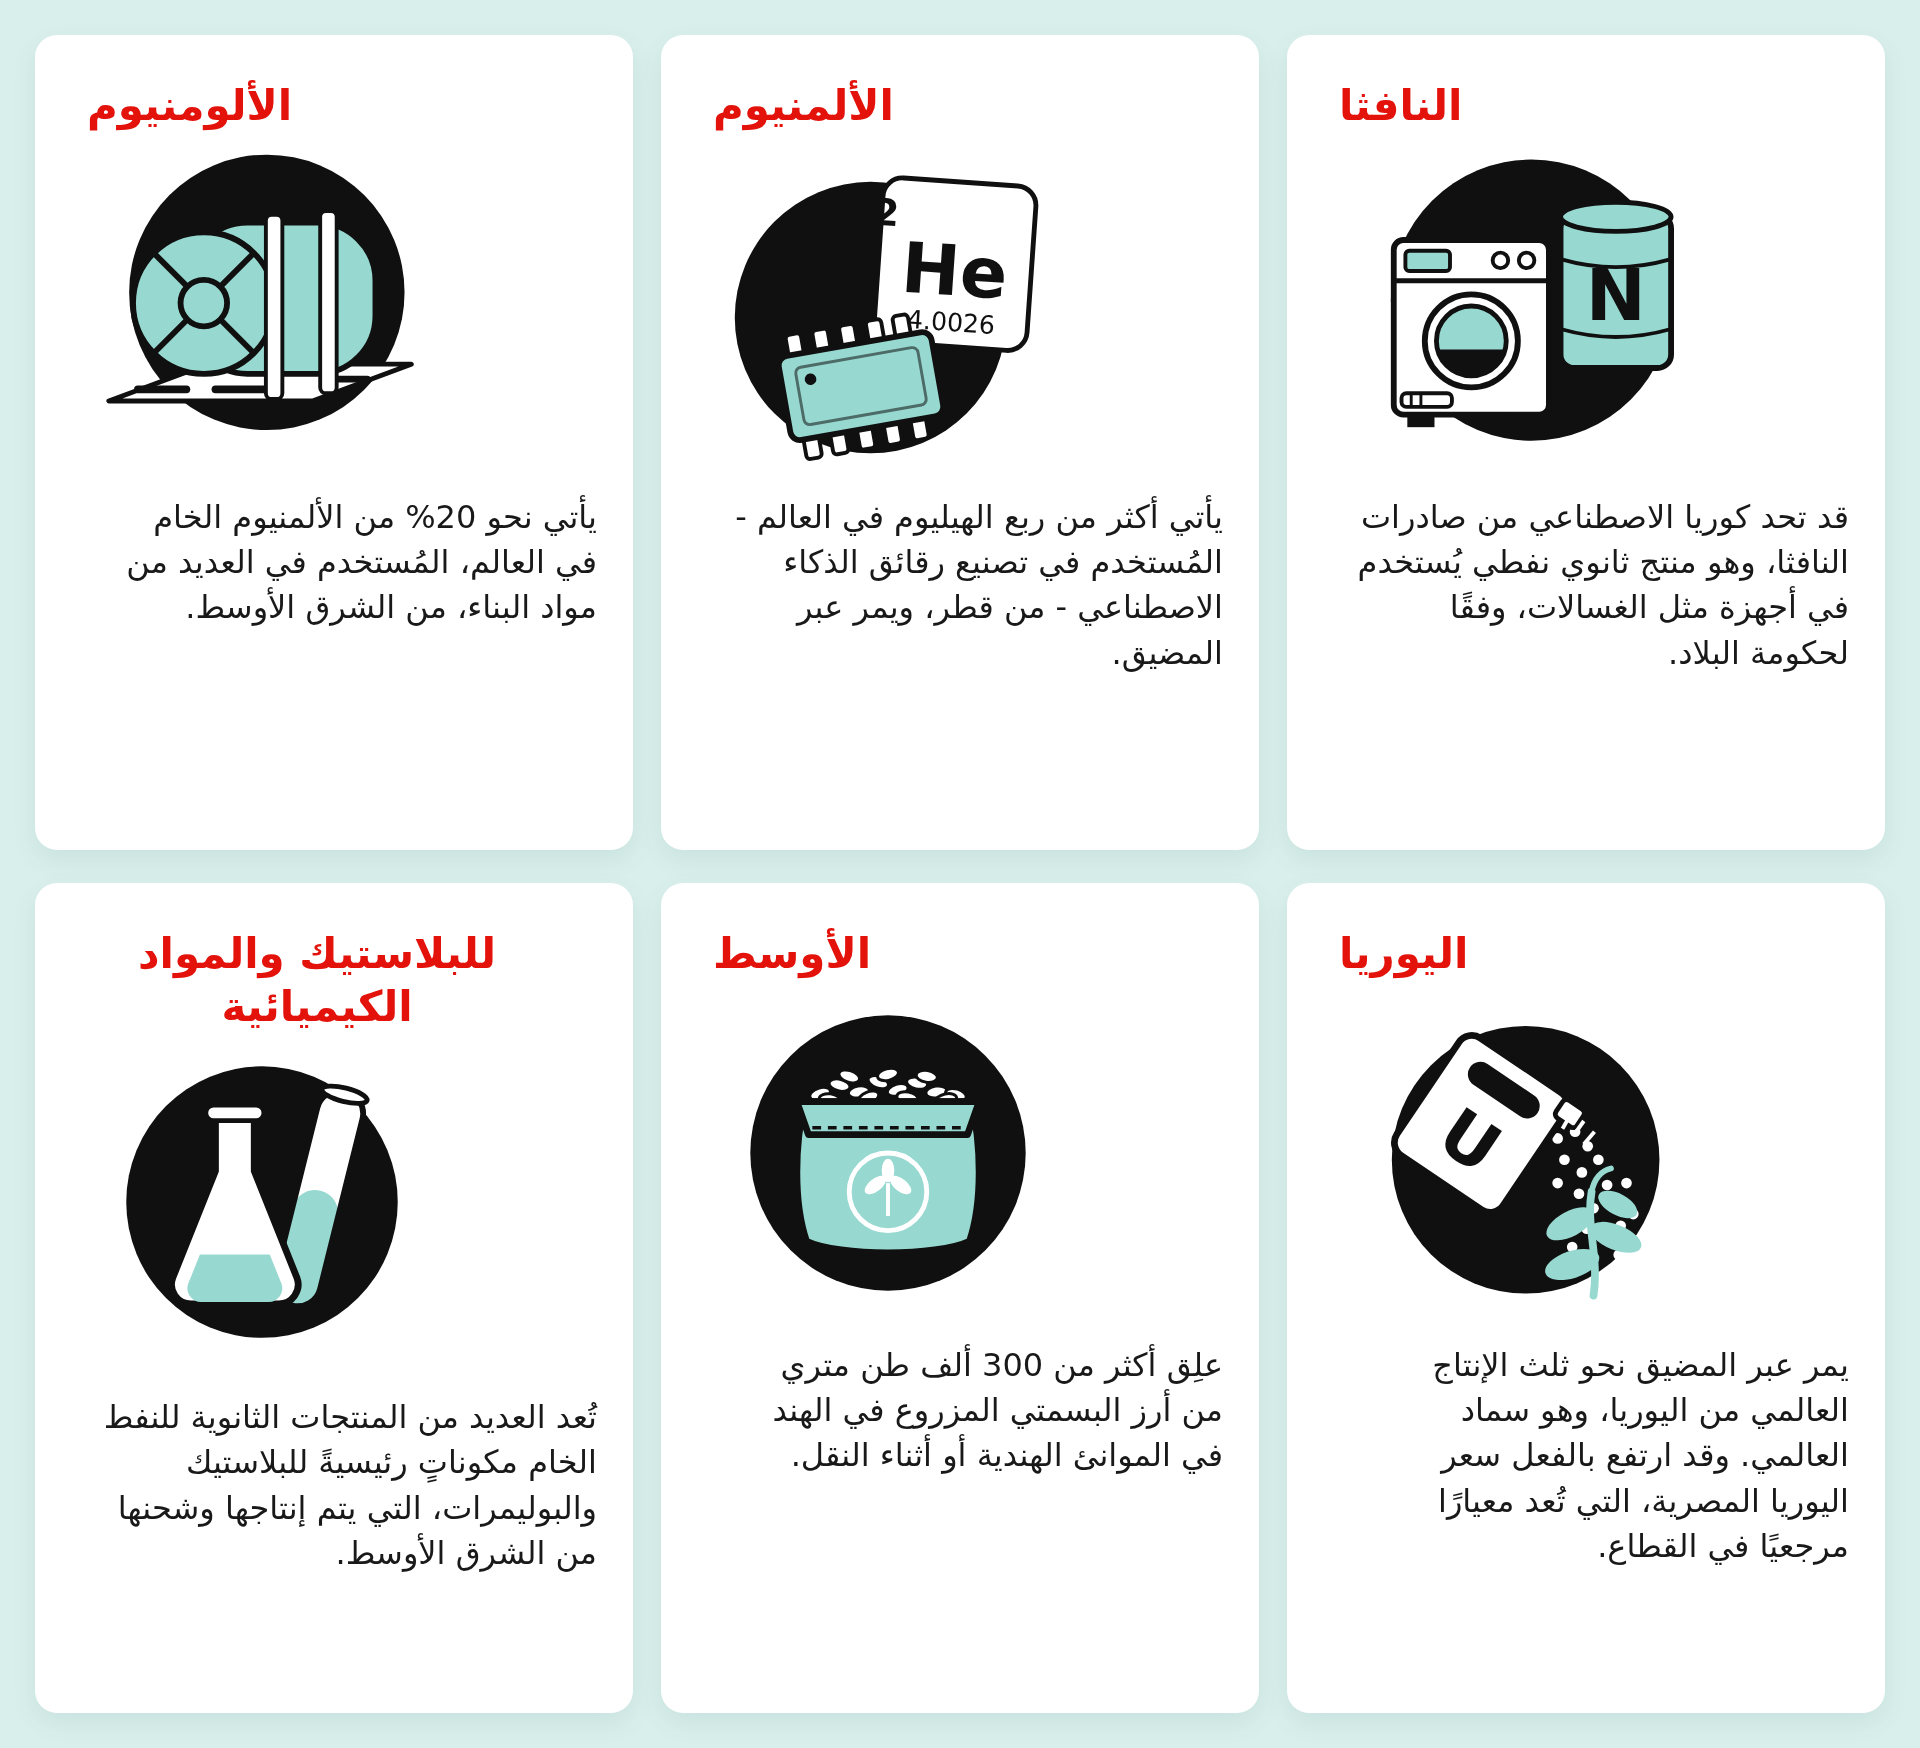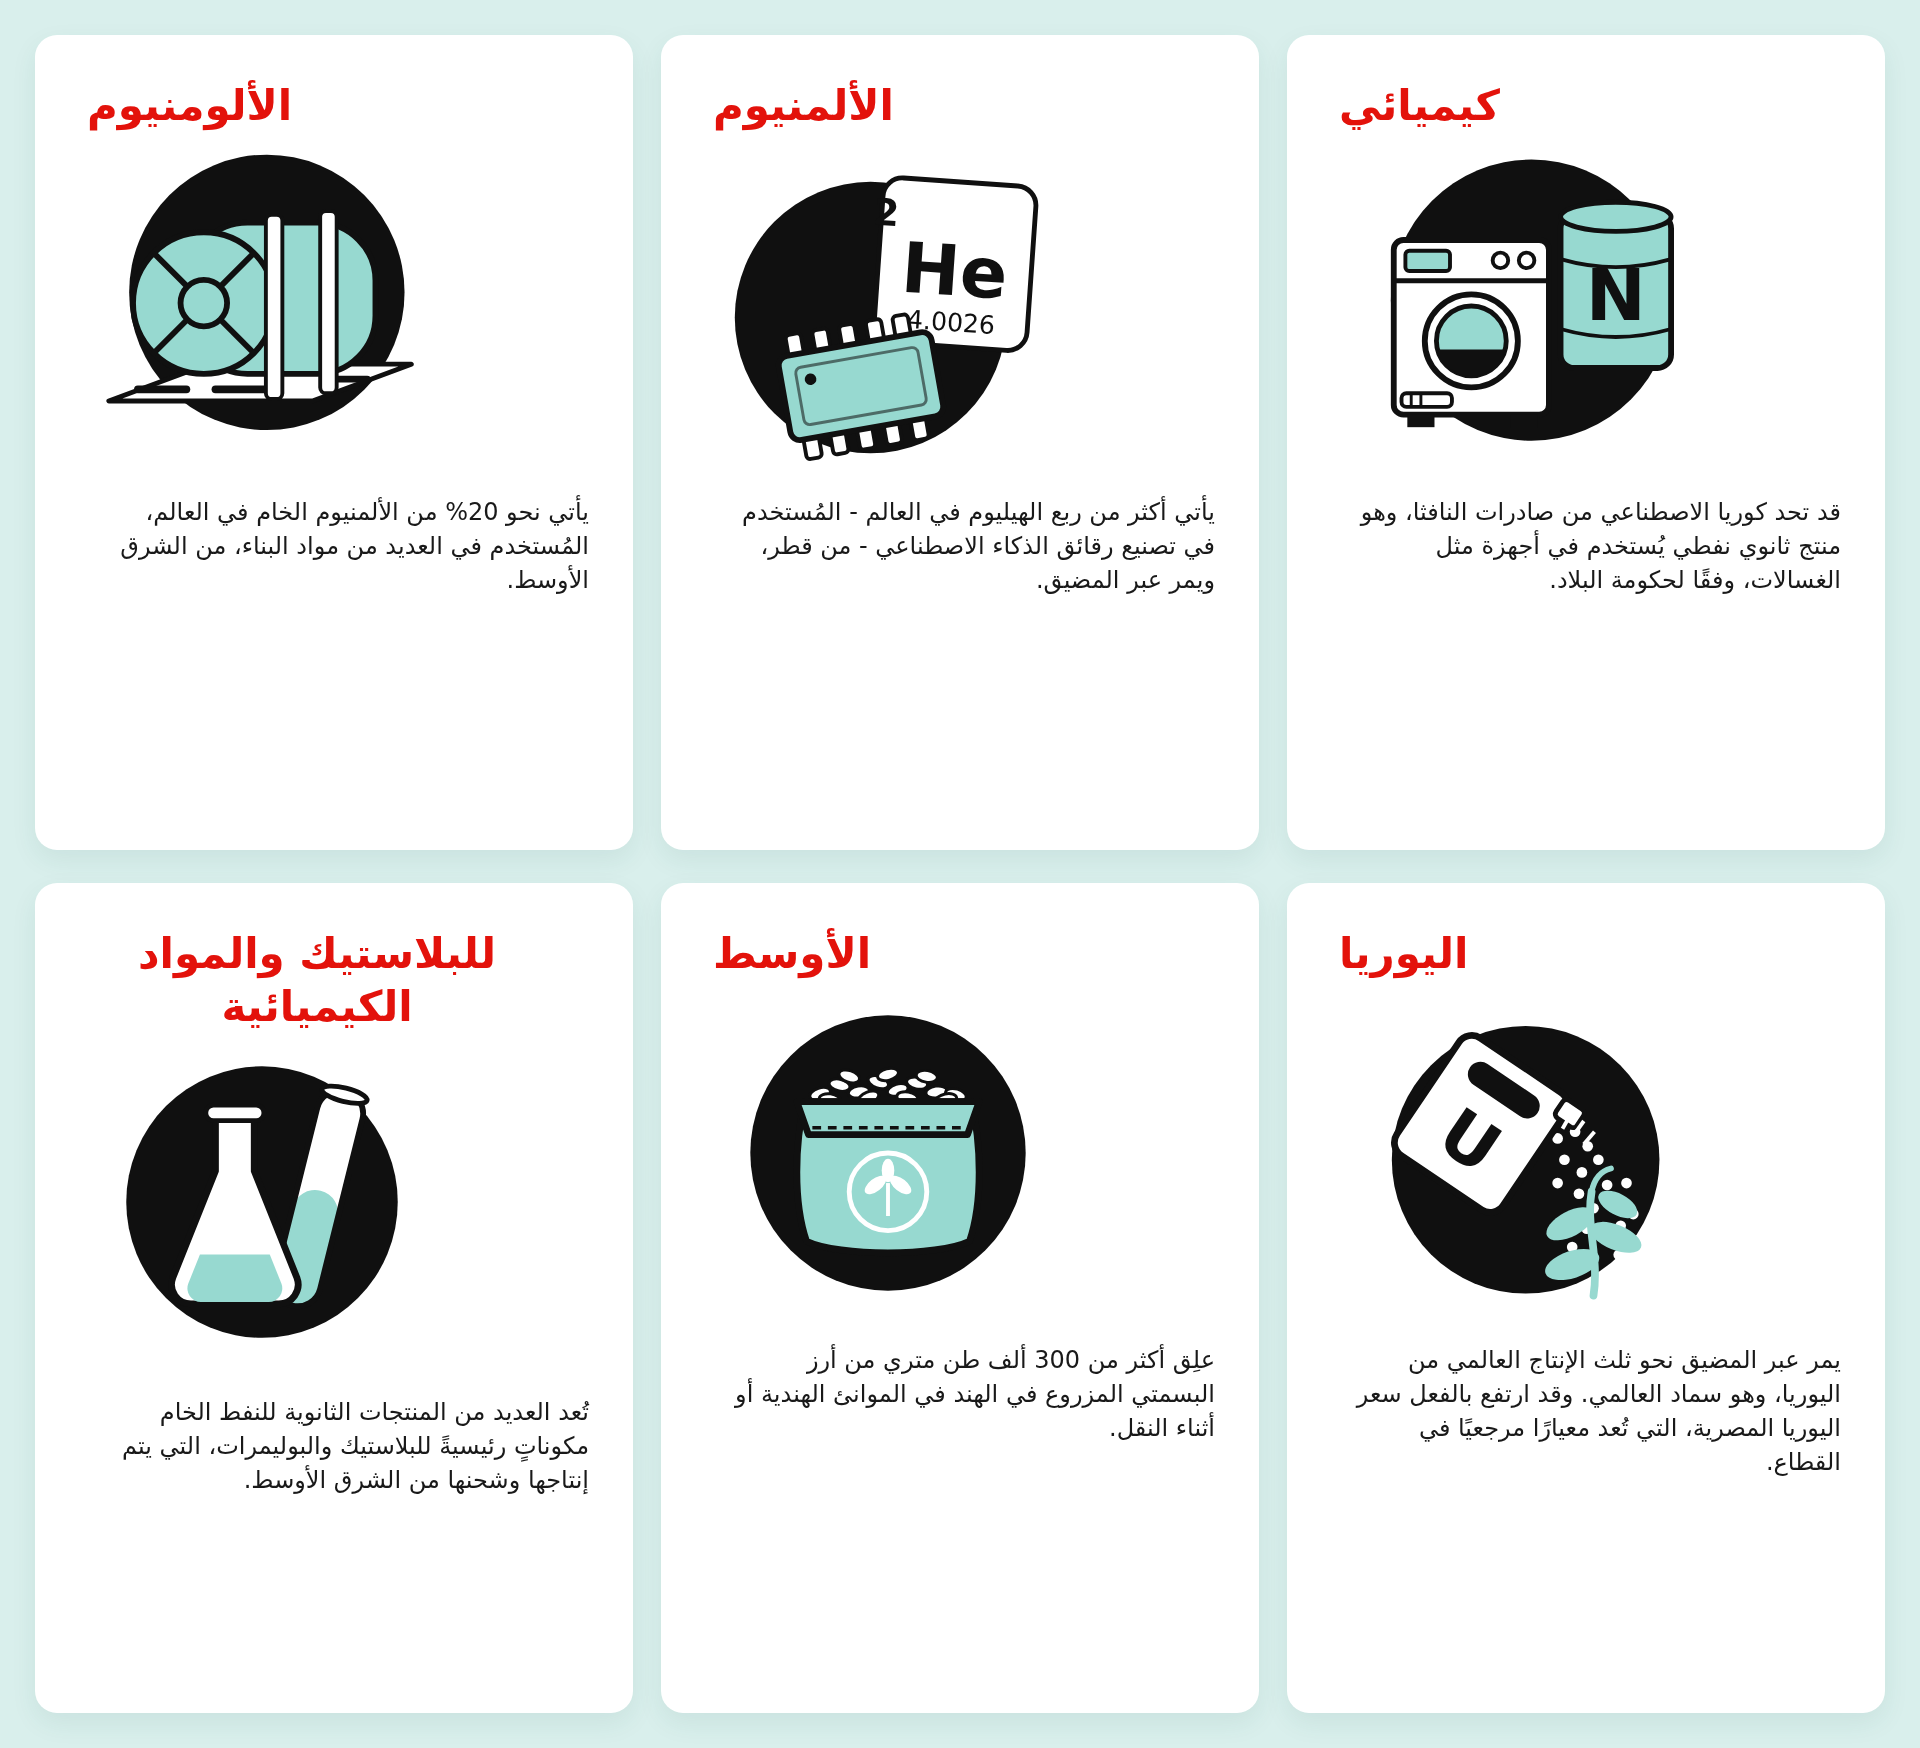--- a/index.html
+++ b/index.html
@@ -26,36 +26,36 @@
   .card-title{
     margin:0;color:var(--red);font-size:42px;font-weight:bold;
     text-align:center;line-height:1.25;max-width:460px;
   }
   .card-illustration{
     margin:12px 0 8px;height:320px;
     display:flex;align-items:center;justify-content:center;
   }
   .card-illustration svg{display:block}
   .card-body{
-    margin:22px 8px 0;width:100%;font-size:24px;line-height:1.42;
+    margin:22px 16px 0;width:100%;font-size:32px;line-height:1.42;
     color:var(--body-ink);text-align:right;
   }
   
   .c-ink{fill:var(--ink)} .c-teal{fill:var(--teal)} .c-white{fill:#ffffff}
   .s-ink{stroke:var(--ink)} .s-white{stroke:#ffffff}
   .no-fill{fill:none}
   svg text{font-family:"DejaVu Sans",sans-serif}
 </style>
 </head>
 <body>
 
 <main class="grid">
 
   <article class="card">
-    <h2 class="card-title">كيميائي</h2>
+    <h2 class="card-title">النافثا</h2>
     <div class="card-illustration">
       <svg width="350" height="320" viewBox="0 0 360 330">
         <circle class="c-ink" cx="198" cy="160" r="145"></circle>
         <g>
           <rect class="c-teal s-ink" x="228" y="72" width="114" height="158" rx="14" stroke-width="6"></rect>
           <ellipse class="c-teal s-ink" cx="285" cy="74" rx="57" ry="15" stroke-width="5"></ellipse>
           <path class="s-ink no-fill" d="M229,118 q56,16 112,0" stroke-width="4"></path>
           <path class="s-ink no-fill" d="M229,190 q56,16 112,0" stroke-width="4"></path>
           <text class="c-ink" x="285" y="180" text-anchor="middle" font-size="74" font-weight="bold">N</text>
         </g>

